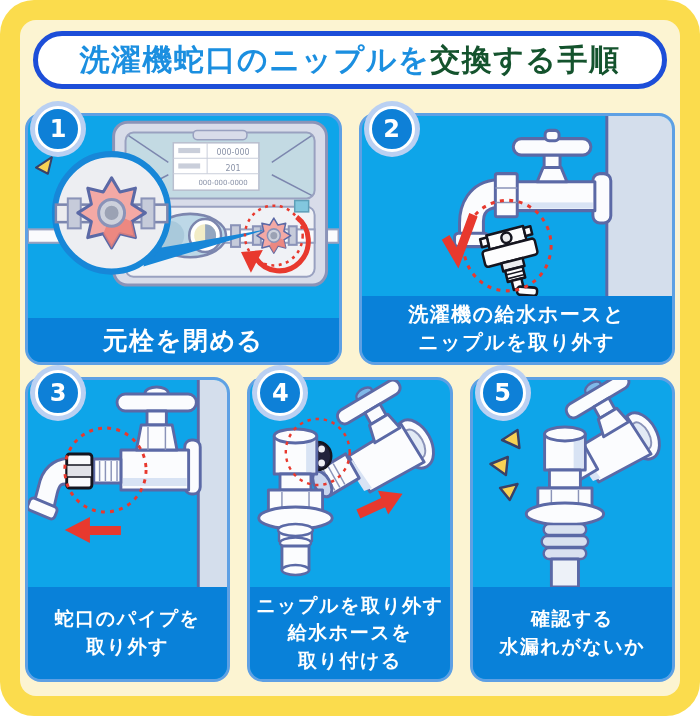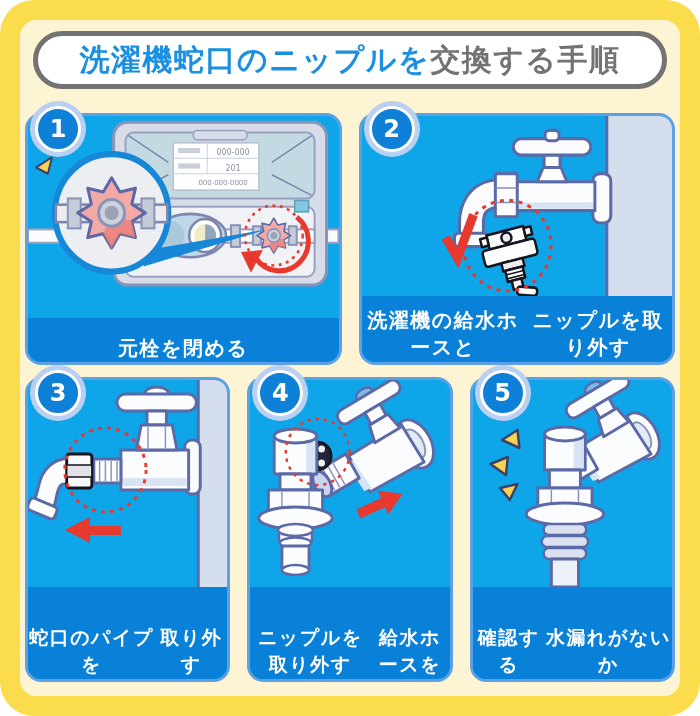--- a/index.html
+++ b/index.html
@@ -3,42 +3,42 @@
 <meta charset="utf-8">
 <style>
   html,body{margin:0;padding:0;}
   body{
     width:700px;height:716px;position:relative;background:#ffffff;overflow:hidden;
     font-family:"DejaVu Sans","Liberation Sans",sans-serif;
   }
   .frame{position:absolute;inset:0;background:#FBDC4D;border-radius:34px;}
   .inner{position:absolute;inset:20px;background:#FCF4D2;border-radius:16px;}
   .title-pill{
-    margin:11px 13px 0;height:58px;background:#ffffff;border:5px solid #737373;
+    margin:11px 13px 0;height:58px;background:#ffffff;border:5px solid #1d4ed8;
     border-radius:999px;display:flex;align-items:center;justify-content:center;
     font-size:30px;font-weight:bold;letter-spacing:1.5px;box-sizing:border-box;
   }
   .title-blue{color:#1B8FE0;}
-  .title-red{color:#737373;}
+  .title-red{color:#14532d;}
   .rows{padding:0 5px;}
   .row{display:grid;gap:17px;}
   .row1{grid-template-columns:1fr 1fr;height:252px;margin-top:24px;}
   .row2{grid-template-columns:1fr 1fr 1fr;height:305px;margin-top:12px;}
   .panel-wrap{position:relative;height:100%;}
   .panel{
     height:100%;border:3px solid #5EA0E4;border-radius:16px;background:#0ea5e9;
     overflow:hidden;display:flex;flex-direction:column;box-sizing:border-box;
   }
   .illu{flex:1;position:relative;}
   .illu svg{position:absolute;inset:0;width:100%;height:100%;display:block;}
   .caption{
     background:#0981D9;color:#fff;font-weight:bold;text-align:center;
-    display:flex;flex-direction:row;justify-content:center;letter-spacing:1.5px;align-items:flex-end;
-  }
-  .p1 .caption{height:44px;font-size:20px;}
+    display:flex;flex-direction:column;justify-content:center;letter-spacing:1.5px;
+  }
+  .p1 .caption{height:44px;font-size:25px;}
   .p2 .caption{height:66px;font-size:20px;line-height:1.38;}
   .row2 .caption{height:92px;font-size:19px;line-height:1.45;}
   .badge{
     position:absolute;top:-7px;left:10px;width:40px;height:40px;border-radius:50%;
     background:#0E80D7;border:3px solid #ffffff;box-shadow:0 0 0 5px #BAD0F2;
     color:#fff;display:flex;align-items:center;justify-content:center;
     font-size:24px;font-weight:bold;z-index:2;
   }
 </style>
 </head>
@@ -273,20 +273,21 @@
                   <rect x="33" y="166" width="28" height="24"></rect>
                   <ellipse cx="47" cy="190" rx="14" ry="5" stroke-width="2.5"></ellipse>
                 </g>
                 <circle cx="70" cy="72" r="33" fill="none" stroke="#E8392E" stroke-width="2.5" stroke-dasharray="3.5,5"></circle>
                 <polygon points="0,-5 28,-5 28,-13 50,0 28,13 28,5 0,5" fill="#E8392E" transform="translate(112,134) rotate(-24)"></polygon>
               </svg>
             </div>
             <div class="caption">
               <div>ニップルを取り外す</div>
               <div>給水ホースを</div>
+              <div>取り付ける</div>
             </div>
           </div>
         </div>
 
         <div class="panel-wrap p5">
           <div class="badge">5</div>
           <div class="panel">
             <div class="illu">
               <svg viewBox="0 0 206 207" preserveAspectRatio="none">
                 <g fill="#FBFCFE" stroke="#5B69A6" stroke-width="3" stroke-linejoin="round">

